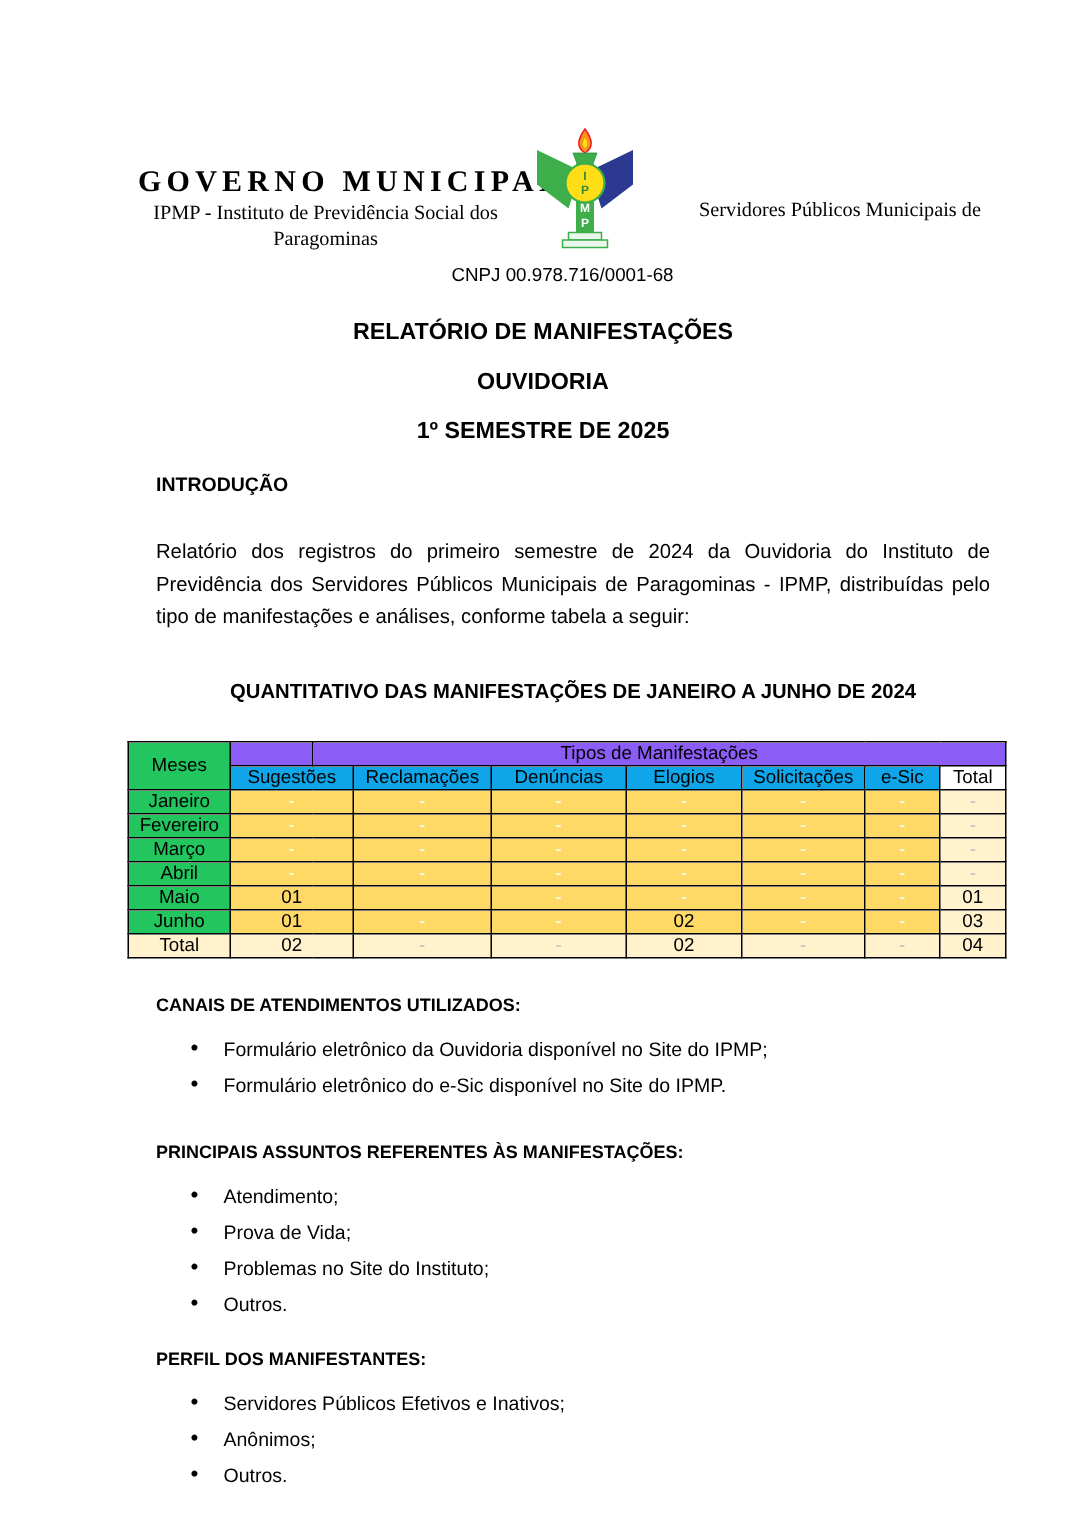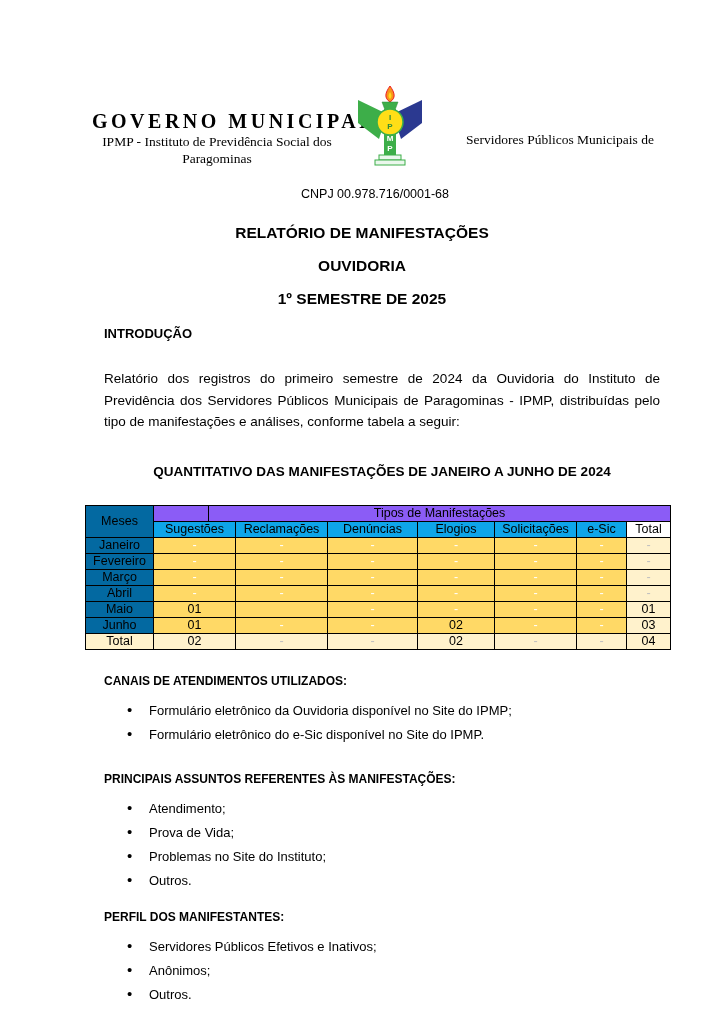--- a/index.html
+++ b/index.html
@@ -12,40 +12,40 @@
 
   
   .letterhead { display:flex; align-items:flex-start; padding:85px 0 0 92px; }
   .lh-left { width:250px; padding-top:25px; text-align:center;
              font-family:"Liberation Serif", serif; }
   .gov-title { font-size:20px; font-weight:bold; letter-spacing:3.5px; white-space:nowrap; }
   .inst-line { font-size:13.5px; line-height:16px; margin-top:1px; }
   .lh-logo { width:78px; height:86px; margin-left:9px; flex:0 0 auto; }
   .lh-right { margin-left:26px; width:210px; padding-top:47px; text-align:center;
               font-family:"Liberation Serif", serif; font-size:13.5px; }
-  .cnpj-line { text-align:center; padding-left:26px; margin-top:16px; font-size:12.5px; }
+  .cnpj-line { text-align:center; padding-left:26px; margin-top:5px; font-size:12.5px; }
 
   
   .titles { text-align:center; margin-top:23px; }
   .titles .t-line { font-size:15.5px; font-weight:bold; margin-bottom:15px; }
 
   
   .content { padding:0 64px 0 104px; }
   .intro-heading { margin-top:18px; font-size:13px; font-weight:bold; }
   .intro-par { margin-top:27px; font-size:13.5px; line-height:21.5px; text-align:justify; }
 
   .table-title { margin-top:31px; text-align:center; font-size:13.5px; font-weight:bold; }
 
   
   .qtable { border-collapse:collapse; table-layout:fixed; width:585px;
             margin:26px 0 0 85px; font-size:12.5px; }
   .qtable td, .qtable th { border:1px solid #000; height:15px; padding:0 1px;
             text-align:center; vertical-align:middle; white-space:nowrap; overflow:hidden;
             font-weight:normal; }
-  .c-blue   { background:#0369a1; }
+  .c-blue   { background:#22c55e; }
   .c-yellow { background:#8b5cf6; }
   .c-orange { background:#0ea5e9;margin-left:30px; }
   .c-gold   { background:#FFD966; }
   .c-cream  { background:#FFF2CC; }
   .c-white  { background:#FFFFFF; }
   .bold { font-weight:bold; }
   .dash-white { color:#FFFFFF; }
   .dash-gray  { color:#BFBFBF; }
 
   

